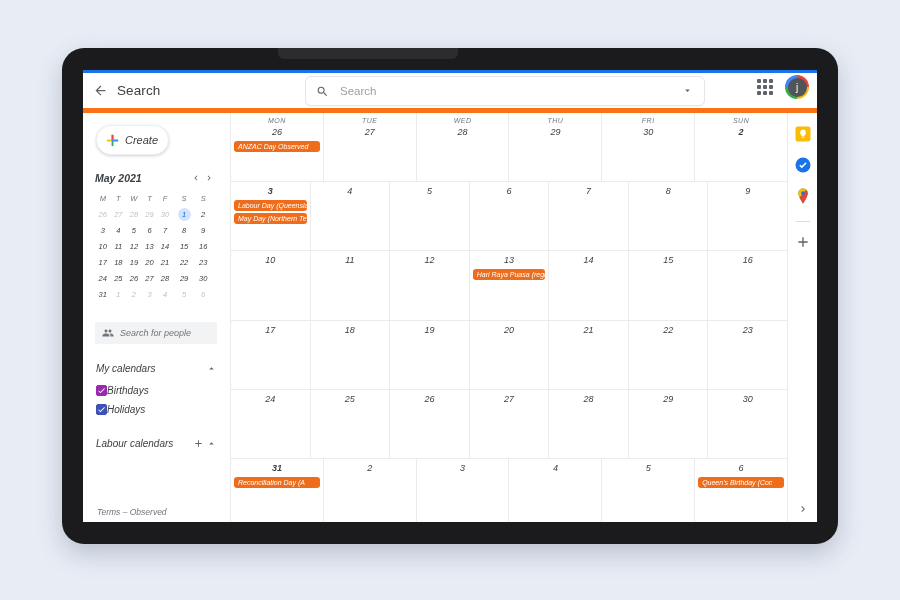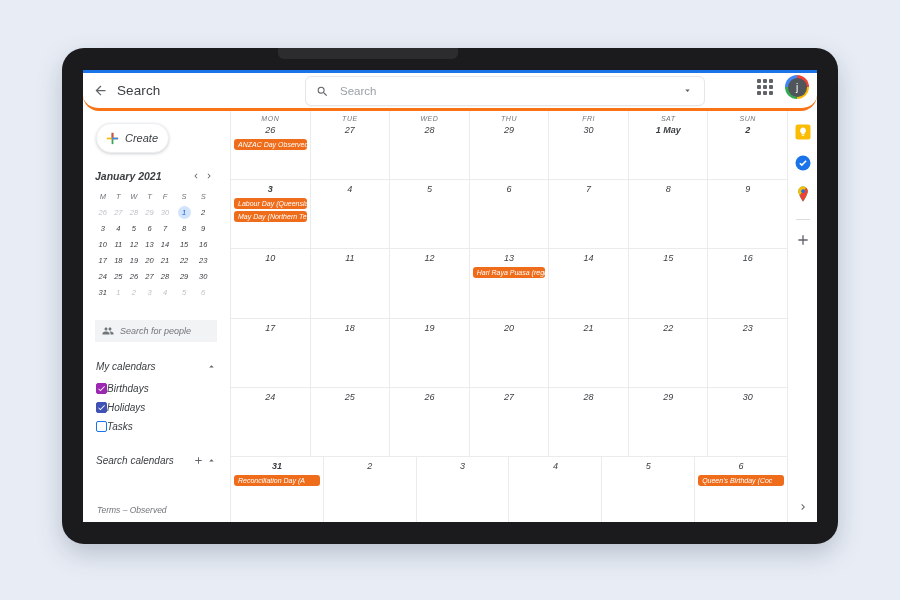--- a/index.html
+++ b/index.html
@@ -27,21 +27,21 @@
   }
   .screen{
     position:absolute;left:21px;top:22px;width:734px;height:452px;
     background:#ffffff;overflow:hidden;
   }
   .bluebar{height:3px;background:#1a73e8;width:100%;}
 
   
   .topbar{
     height:35px;display:flex;align-items:center;
-    border-bottom:3px solid #f97316;background:#fff;position:relative;border-radius:16px;
+    border-bottom:5px solid #f97316;background:#fff;position:relative;
   }
   .backbtn{width:34px;display:flex;align-items:center;justify-content:center;cursor:pointer;}
   .backbtn svg{display:block}
   .toptitle{font-size:13.5px;color:#3c4043;letter-spacing:.1px;}
   .searchwrap{
     position:absolute;left:222px;top:3px;width:398px;height:28px;
     background:#fff;border:1px solid #e4e6e8;border-radius:6px;
     display:flex;align-items:center;box-shadow:0 1px 1px rgba(0,0,0,.03);
   }
   .searchwrap .mag{margin-left:10px;display:flex;align-items:center;}
@@ -200,21 +200,21 @@
               <rect x="10.6" y="3" width="2.8" height="9" fill="#ea4335"></rect>
               <rect x="3" y="10.6" width="18" height="2.8" fill="#fbbc04"></rect>
               <rect x="12" y="10.6" width="9" height="2.8" fill="#4285f4"></rect>
               <rect x="10.6" y="10.6" width="2.8" height="2.8" fill="#4285f4"></rect>
             </svg>
             <span class="lbl">Create</span>
           </div>
 
           <div class="mini">
             <div class="minihead">
-              <div class="minititle">January 2021</div>
+              <div class="minititle">May 2021</div>
               <div class="miniarrow">
                 <svg width="10" height="10" viewBox="0 0 24 24">
                     <path d="M15.4 7.4L14 6l-6 6 6 6 1.4-1.4-4.6-4.6z" fill="#5f6368"></path>
                   </svg>
               </div>
               <div class="miniarrow">
                 <svg width="10" height="10" viewBox="0 0 24 24">
                     <path d="M8.6 7.4L10 6l6 6-6 6-1.4-1.4 4.6-4.6z" fill="#5f6368"></path>
                   </svg>
               </div>
@@ -315,28 +315,24 @@
                 <span class="cl-lbl">Birthdays</span>
               </div>
               <div class="calrow">
                 <span class="cbox" style="background: rgb(63, 81, 181); border: 1px solid rgb(63, 81, 181);">
                   <svg width="9" height="9" viewBox="0 0 24 24">
                     <path d="M9 16.2L4.8 12l-1.4 1.4L9 19 21 7l-1.4-1.4z" fill="#fff"></path>
                   </svg>
                 </span>
                 <span class="cl-lbl">Holidays</span>
               </div>
-              <div class="calrow">
-                <span class="cbox" style="background: rgb(255, 255, 255); border: 1.5px solid rgb(26, 115, 232);"></span>
-                <span class="cl-lbl">Tasks</span>
-              </div>
             </div>
 
           <div class="sectionhdr">
-            <span class="sh-lbl">Search calendars</span>
+            <span class="sh-lbl">Labour calendars</span>
             <span class="sh-ic">
               <svg width="11" height="11" viewBox="0 0 24 24">
                   <path d="M19 13h-6v6h-2v-6H5v-2h6V5h2v6h6z" fill="#5f6368"></path>
                 </svg>
             </span>
             <span class="sh-ic">
               <svg width="11" height="11" viewBox="0 0 24 24">
                   <path d="M7 14l5-5 5 5z" fill="#5f6368"></path>
                 </svg>
             </span>
@@ -362,24 +358,20 @@
               </div>
               <div class="daycell">
                 <div class="dow">THU</div>
                 <div class="dnum">29</div>
               </div>
               <div class="daycell">
                 <div class="dow">FRI</div>
                 <div class="dnum">30</div>
               </div>
               <div class="daycell">
-                <div class="dow">SAT</div>
-                <div class="dnum bold">1 May</div>
-              </div>
-              <div class="daycell">
                 <div class="dow">SUN</div>
                 <div class="dnum bold">2</div>
               </div>
             </div>
             <div class="weekrow">
               <div class="daycell">
                 <div class="dnum bold">3</div>
                 <div class="chip" style="background: rgb(239, 108, 26);">Labour Day (Queensla</div>
                 <div class="chip" style="background: rgb(239, 108, 26);">May Day (Northern Te</div>
               </div>

